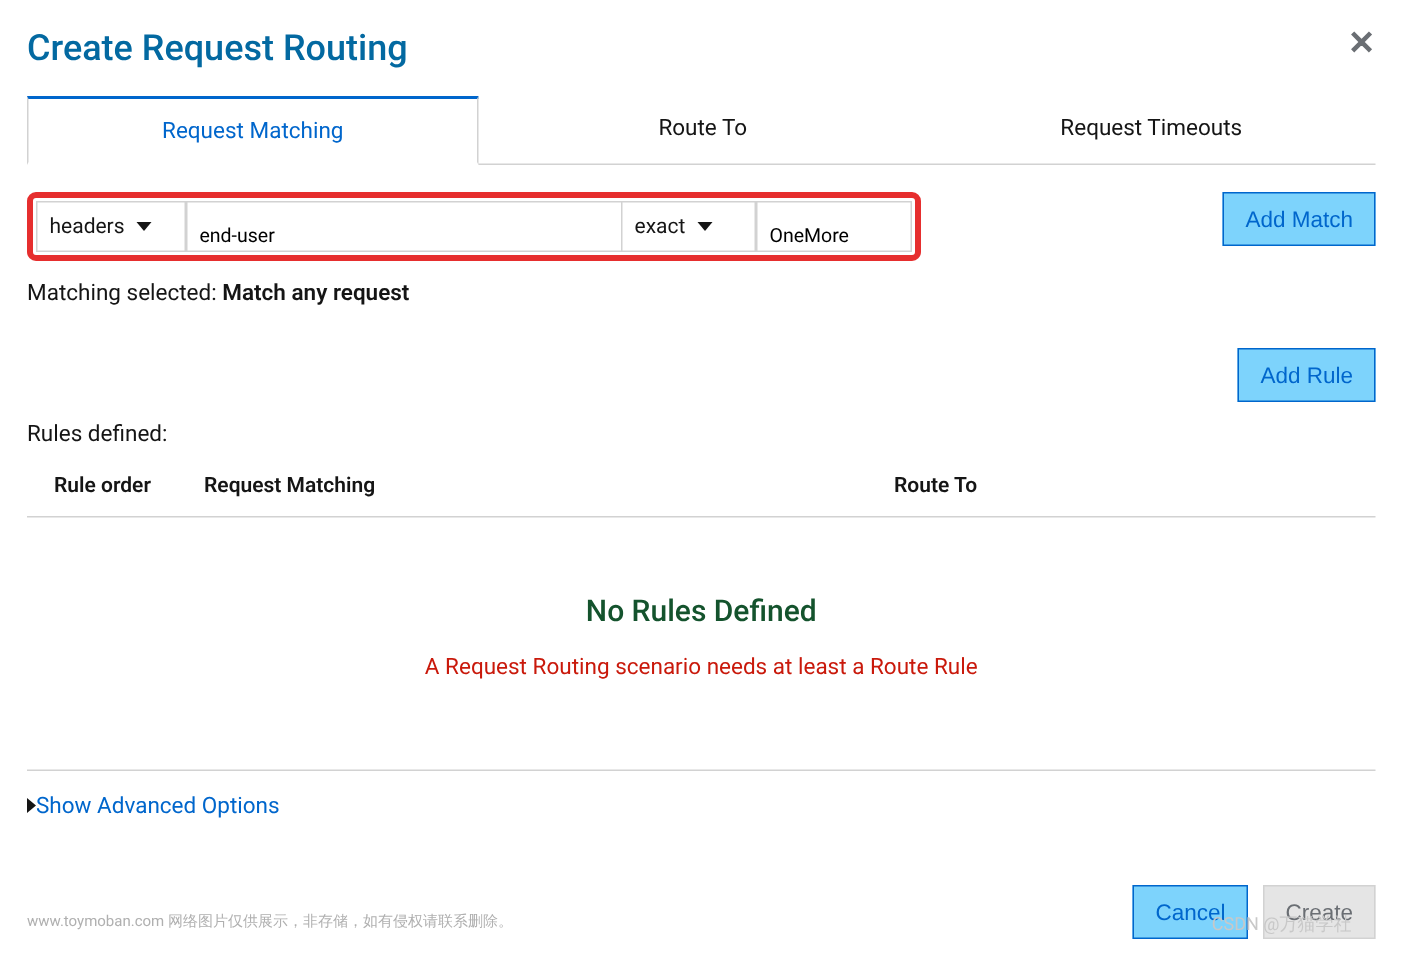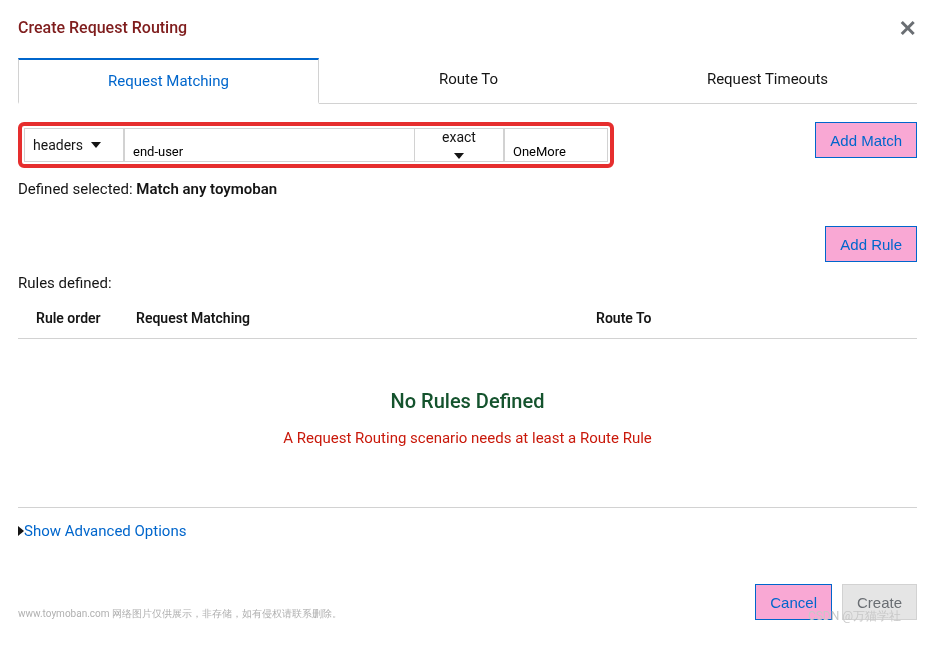--- a/index.html
+++ b/index.html
@@ -15,23 +15,23 @@
     .modal {
       padding: 18px 18px 10px 18px;
     }
     .modal-header {
       display: flex;
       justify-content: space-between;
       align-items: flex-start;
       margin-bottom: 18px;
     }
     .modal-title {
-      font-size: 16px;
+      font-size: 24px;
       font-weight: 500;
-      color: #7f1d1d;
+      color: #0369a1;
     }
     .close-btn {
       font-size: 22px;
       color: #6a6e73;
       cursor: pointer;
       font-weight: bold;
       background: none;
       border: none;
       line-height: 1;
     }
@@ -75,38 +75,38 @@
       background: #fff;
       height: 34px;
       padding: 0 8px;
     }
     .select-wrap { gap: 8px; cursor: pointer; }
     .type-select { width: 100px; }
     .key-input { width: 290px; border-right: none; }
     .key-input input, .value-input input {
       border: none; outline: none; width: 100%; font-size: 13px; font-family: inherit; margin-top: 12px;
     }
-    .op-select { width: 90px; flex-direction: column; }
+    .op-select { width: 90px; }
     .value-input { width: 104px; }
     .caret-down {
       width: 0; height: 0;
       border-left: 5px solid transparent;
       border-right: 5px solid transparent;
       border-top: 6px solid #151515;
     }
     .spacer { flex: 1; }
     .btn {
       display: inline-flex;
       align-items: center;
       justify-content: center;
       padding: 0 14px;
       height: 36px;
       font-size: 15px;
       cursor: pointer;
-      background: #f9a8d4;
+      background: #7dd3fc;
     }
     .btn-primary-outline {
       border: 1px solid #0066cc;
       color: #0066cc;
     }
     .btn-disabled {
       border: 1px solid #d2d2d2;
       background: #e5e5e5;
       color: #6a6e73;
       cursor: not-allowed;
@@ -218,21 +218,21 @@
       </div>
       <div class="input-wrap value-input">
         <input type="text" value="OneMore" style="">
       </div>
     </div>
     <div class="spacer"></div>
     <button class="btn btn-primary-outline">Add Match</button>
   </div>
 
   <div class="matching-selected">
-    <span>Defined selected: </span><span class="bold">Match any toymoban</span>
+    <span>Matching selected: </span><span class="bold">Match any request</span>
   </div>
 
   <div class="add-rule-row">
     <button class="btn btn-primary-outline">Add Rule</button>
   </div>
 
   <div class="rules-label">Rules defined:</div>
 
   <div class="rules-header">
     <div class="col-order">Rule order</div>

